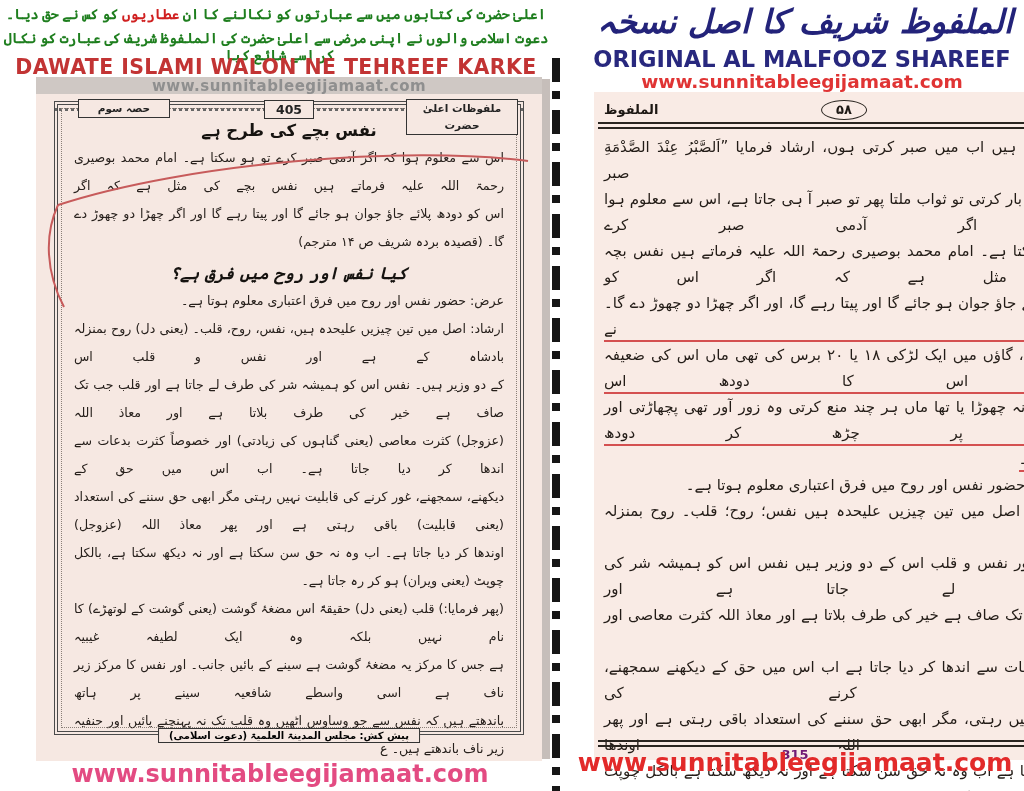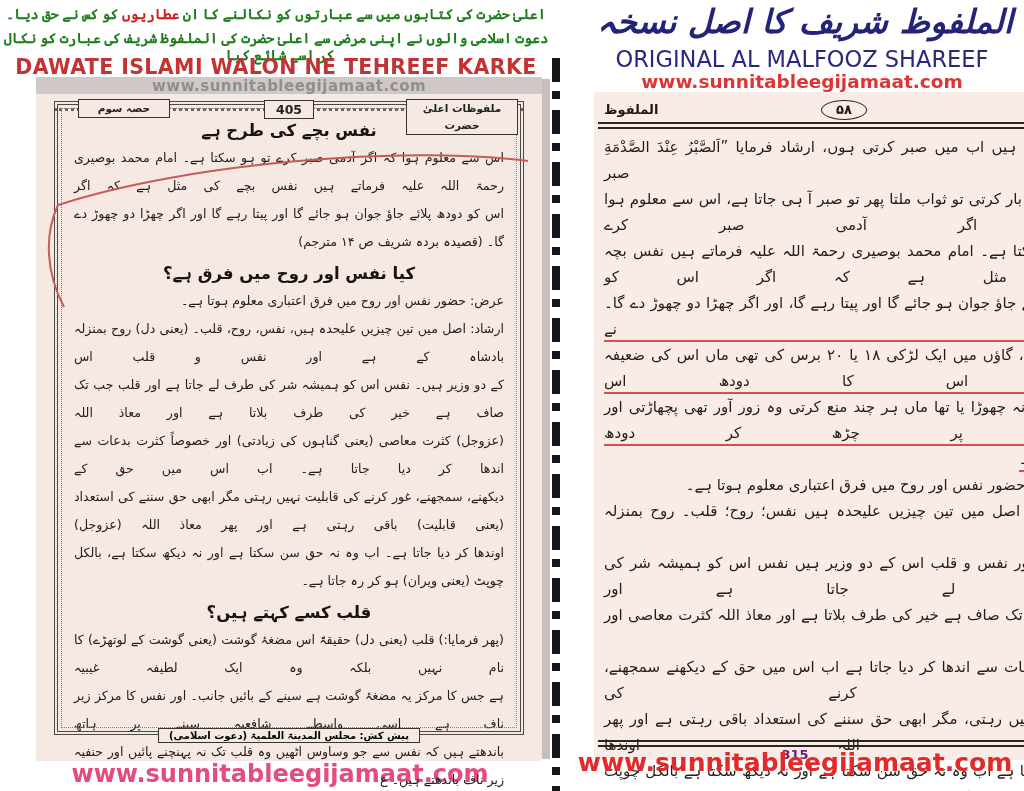--- a/index.html
+++ b/index.html
@@ -8,21 +8,21 @@
 
   
   .tl-green { position:absolute; left:0; width:552px; text-align:center; color:#1e7e1e;
               font-size:14px; font-weight:bold; direction:rtl;font-family:Liberation Serif, serif; }
   .tl-green .hot { color:#d02020; }
   .tl-redcaps { position:absolute; left:0; top:55px; width:552px; text-align:center;
                 color:#c23434; font-size:20.5px; font-weight:bold; letter-spacing:.4px; }
   .tr-callig { position:absolute; left:590px; top:2px; width:430px; text-align:center;
                color:#23237a; font-size:33px; font-weight:bold; direction:rtl; font-style:italic; }
   .tr-caps { position:absolute; left:580px; top:46px; width:444px; text-align:center;
-             color:#28287e; font-size:22.5px; font-weight:normal; }
+             color:#28287e; font-size:22.5px; font-weight:bold; }
   .tr-wm { position:absolute; left:580px; top:71px; width:444px; text-align:center;
            color:#e03434; font-size:18.5px; font-weight:bold; }
 
   
   .divider { position:absolute; left:552px; top:58px; width:8px; height:733px;
              background:repeating-linear-gradient(180deg,#161616 0 24px,transparent 24px 33px,#161616 33px 41px,transparent 41px 52px); }
 
   
   .scan-left { position:absolute; left:36px; top:77px; width:506px; height:684px;
                background:linear-gradient(180deg,#cfc8c4 0,#cfc8c4 17px,#f6e8e2 17px,#f6e8e2 100%);
@@ -90,28 +90,27 @@
     <div class="chainline"></div>
     <div class="ltab" style="left:42px; top:22px; width:92px;">حصہ سوم</div>
     <div class="ltab" style="left:50%; transform:translateX(-50%); top:23px; width:50px; font-size:12.5px;">405</div>
     <div class="ltab" style="right:24px; top:22px; width:112px;">ملفوظات اعلیٰ حضرت</div>
 
     <div class="lframe">
       <div class="inner">
         <div class="lh">نفس بچے کی طرح ہے</div>
         <div class="lline">اس سے معلوم ہوا کہ اگر آدمی صبر کرے تو ہو سکتا ہے۔ امام محمد بوصیری رحمۃ اللہ علیہ فرماتے ہیں نفس بچے کی مثل ہے کہ اگر</div>
         <div class="lline last">اس کو دودھ پلائے جاؤ جوان ہو جائے گا اور پیتا رہے گا اور اگر چھڑا دو چھوڑ دے گا۔ (قصیدہ بردہ شریف ص ۱۴ مترجم)</div>
-        <div class="lh" style="margin-top:8px;">کیا نفس اور روح میں فرق ہے؟</div>
+        <div class="lh" style="margin-top:8px;font-style:italic;">کیا نفس اور روح میں فرق ہے؟</div>
         <div class="lline last">عرض: حضور نفس اور روح میں فرق اعتباری معلوم ہوتا ہے۔</div>
         <div class="lline">ارشاد: اصل میں تین چیزیں علیحدہ ہیں، نفس، روح، قلب۔ (یعنی دل) روح بمنزلہ بادشاہ کے ہے اور نفس و قلب اس</div>
         <div class="lline">کے دو وزیر ہیں۔ نفس اس کو ہمیشہ شر کی طرف لے جاتا ہے اور قلب جب تک صاف ہے خیر کی طرف بلاتا ہے اور معاذ اللہ</div>
         <div class="lline">(عزوجل) کثرت معاصی (یعنی گناہوں کی زیادتی) اور خصوصاً کثرت بدعات سے اندھا کر دیا جاتا ہے۔ اب اس میں حق کے</div>
         <div class="lline">دیکھنے، سمجھنے، غور کرنے کی قابلیت نہیں رہتی مگر ابھی حق سننے کی استعداد (یعنی قابلیت) باقی رہتی ہے اور پھر معاذ اللہ (عزوجل)</div>
         <div class="lline last">اوندھا کر دیا جاتا ہے۔ اب وہ نہ حق سن سکتا ہے اور نہ دیکھ سکتا ہے، بالکل چوپٹ (یعنی ویران) ہو کر رہ جاتا ہے۔</div>
-        <div class="lh" style="margin-top:8px;">قلب کسے کہتے ہیں؟</div>
         <div class="lline">(پھر فرمایا:) قلب (یعنی دل) حقیقۃً اس مضغۂ گوشت (یعنی گوشت کے لوتھڑے) کا نام نہیں بلکہ وہ ایک لطیفہ غیبیہ</div>
         <div class="lline">ہے جس کا مرکز یہ مضغۂ گوشت ہے سینے کے بائیں جانب۔ اور نفس کا مرکز زیر ناف ہے اسی واسطے شافعیہ سینے پر ہاتھ</div>
         <div class="lline last">باندھتے ہیں کہ نفس سے جو وساوس اٹھیں وہ قلب تک نہ پہنچنے پائیں اور حنفیہ زیر ناف باندھتے ہیں۔ ع</div>
 
       </div>
       <div class="lfooter">پیش کش: مجلس المدینۃ العلمیۃ (دعوت اسلامی)</div>
     </div>
 
     <svg class="red-overlay" width="506" height="684" viewBox="0 0 506 684">
       <path d="M 22 128 C 150 86, 370 68, 492 84" stroke="#c75b5b" stroke-width="2" fill="none"></path>

